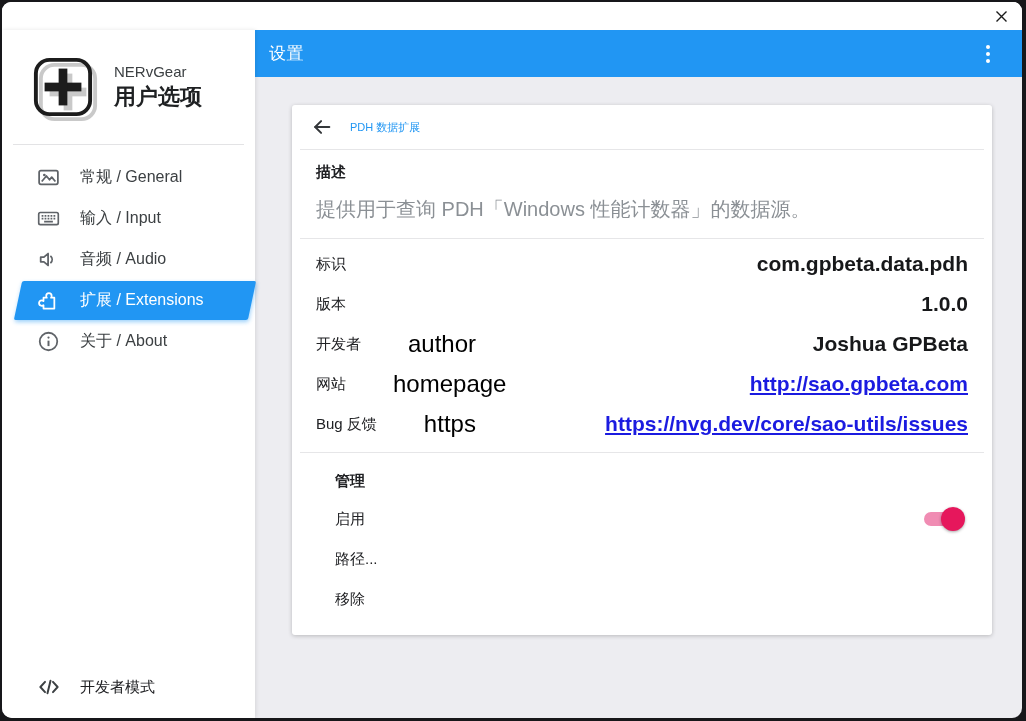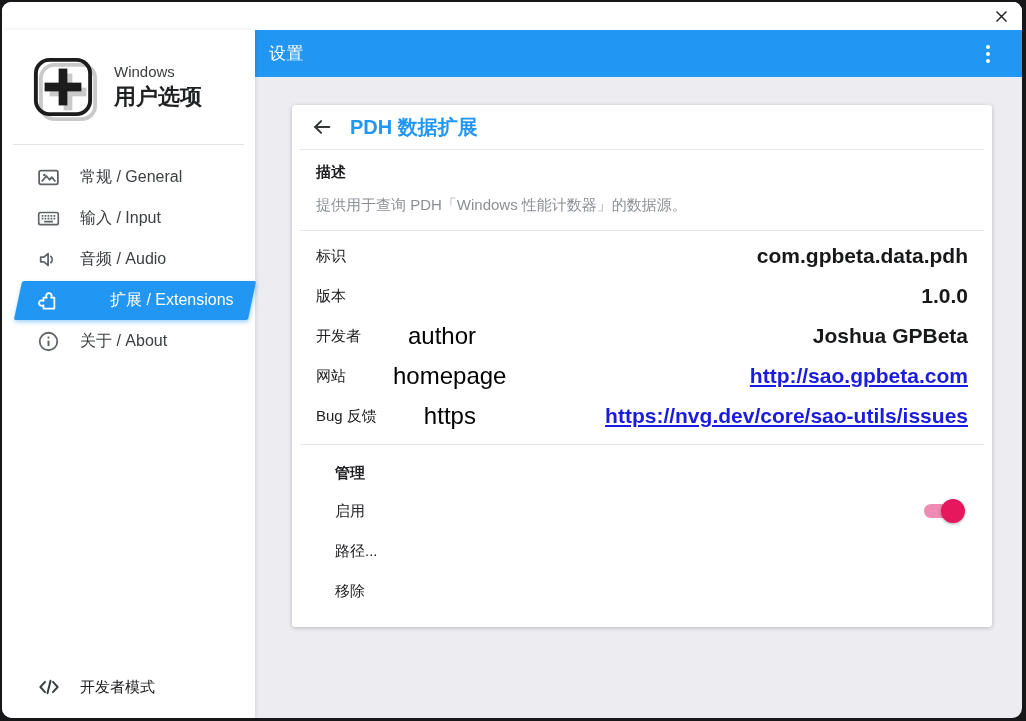--- a/index.html
+++ b/index.html
@@ -25,21 +25,21 @@
   .logo-text { margin-left:20px; }
   .app-name { font-size:15px; color:#3c4043; margin-bottom:2px; }
   .app-subtitle { font-size:22px; font-weight:bold; color:#1f2123; }
   .side-divider { height:1px; background:#e3e3e5; margin:0 11px; }
 
   .nav { margin-top:12px; }
   .nav-item { position:relative; height:41px; display:flex; align-items:center; padding-left:33px;
               cursor:pointer; color:#3c4043; }
   .nav-item .icon { width:26px; height:26px; display:flex; align-items:center; justify-content:center; z-index:1; }
   .nav-item .nav-label { margin-left:19px; font-size:16px; z-index:1; }
-  .nav-item.selected { color:#ffffff;gap:30px; }
+  .nav-item.selected { color:#ffffff; }
   .nav-item.selected::before { content:""; position:absolute; left:16px; right:3px; top:1px; bottom:1px;
               background:#2196f3; transform:skewX(-12deg); border-radius:2px;
               box-shadow:1px 2px 4px rgba(33,150,243,.45); }
 
   .devmode { margin-top:auto; height:62px; display:flex; align-items:center; padding-left:33px; cursor:pointer; }
   .devmode .icon { width:28px; height:28px; }
   .devmode .nav-label { margin-left:17px; font-size:15px; color:#202124;text-align:right; }
 
   
   .main { flex:1; display:flex; flex-direction:column; min-width:0; }
@@ -50,27 +50,27 @@
            display:flex; flex-direction:column; align-items:center; justify-content:center; gap:3px; margin-right:6px; }
   .kebab i { width:4px; height:4px; border-radius:50%; background:#fff; }
 
   .content { flex:1; overflow:auto; }
   .card { background:#ffffff; border-radius:3px; margin:28px 30px 40px 37px; width:700px;
           box-shadow:0 1px 4px rgba(0,0,0,.22); }
 
   .card-header { height:44px; display:flex; align-items:center; padding:0 16px; }
   .back-btn { width:28px; height:28px; border:none; background:transparent; cursor:pointer;
               display:flex; align-items:center; justify-content:center; }
-  .card-title { margin-left:14px; font-size:20px; font-weight:bold; color:#2196f3; }
+  .card-title { margin-left:14px; font-size:11px; font-weight:normal; color:#2196f3; }
 
   .card-divider { height:1px; background:#e6e6e8; margin:0 8px; }
 
   .desc-section { padding:13px 24px 15px; }
   .section-heading { font-size:15px; font-weight:bold; color:#202124; }
-  .desc-text { margin-top:14px; font-size:15px; color:#8b9095; }
+  .desc-text { margin-top:14px; font-size:20px; color:#8b9095; }
 
   .field-section { padding:5px 24px 8px; }
   .field-row { height:40px; display:flex; align-items:center;gap:29px; }
   .field-label { font-size:15px; color:#202124; white-space:nowrap; }
   .annotation { font-size:24px; color:#000000; margin-left:18px; line-height:1; white-space:nowrap; }
   .field-value { margin-left:auto; font-size:21px; font-weight:bold; color:#17181a; }
   a.field-value { color:#1b1be0; text-decoration:underline; cursor:pointer; }
 
   .manage-section { padding:10px 24px 16px;margin-left:19px; }
   .manage-heading-row { height:36px; display:flex; align-items:center; }
@@ -99,21 +99,21 @@
 
     <aside class="sidebar">
 
       <div class="logo-row">
         <svg class="logo-mark" viewBox="0 0 64 64">
           <rect x="4" y="4" width="56" height="56" rx="14" fill="none" stroke="#1c1c1c" stroke-width="4"></rect>
           <rect x="13" y="27.5" width="38" height="9" fill="#1c1c1c"></rect>
           <rect x="27.5" y="13" width="9" height="38" fill="#1c1c1c"></rect>
         </svg>
         <div class="logo-text">
-          <div class="app-name">Windows</div>
+          <div class="app-name">NERvGear</div>
           <div class="app-subtitle">用户选项</div>
         </div>
       </div>
 
       <div class="side-divider"></div>
 
       <nav class="nav">
 
         <div class="nav-item">
           <span class="icon">

